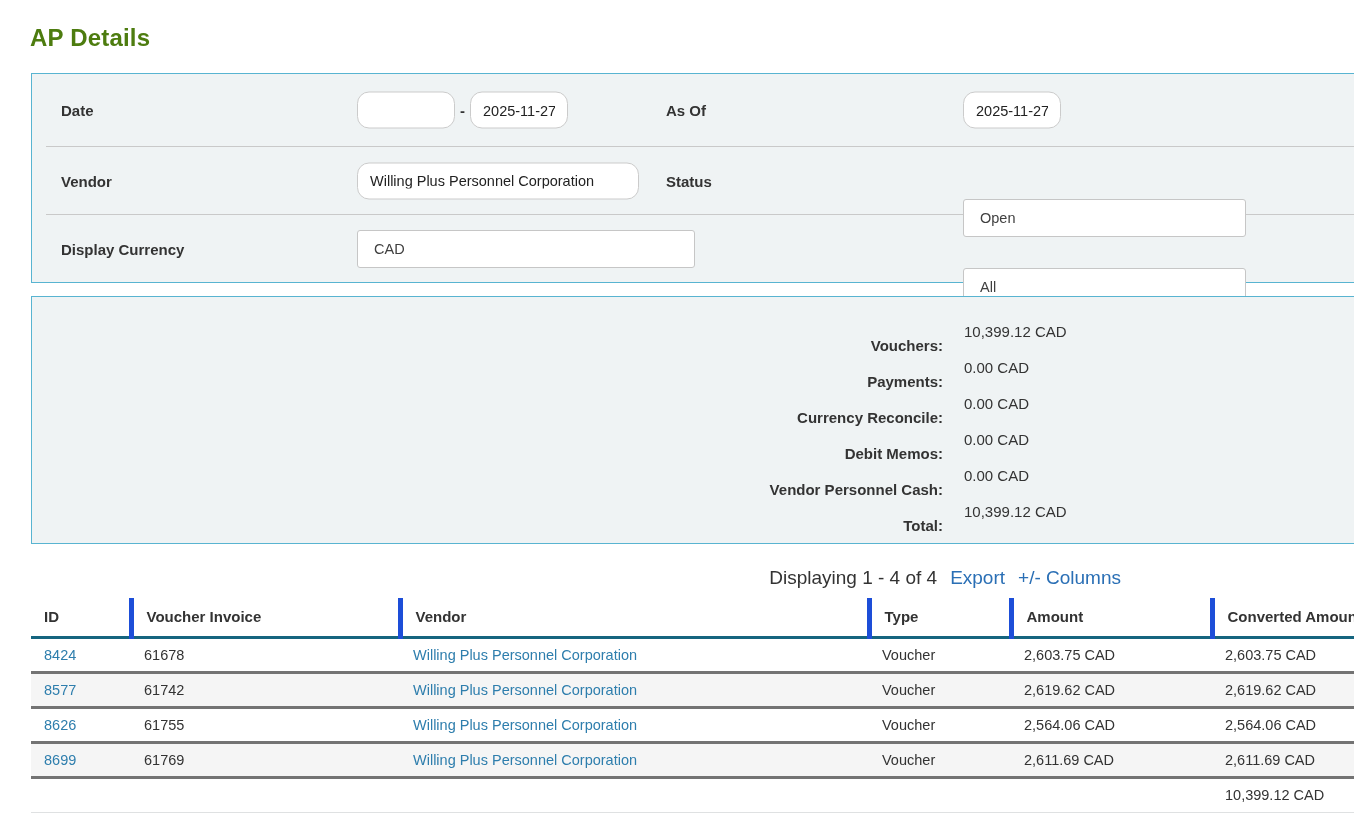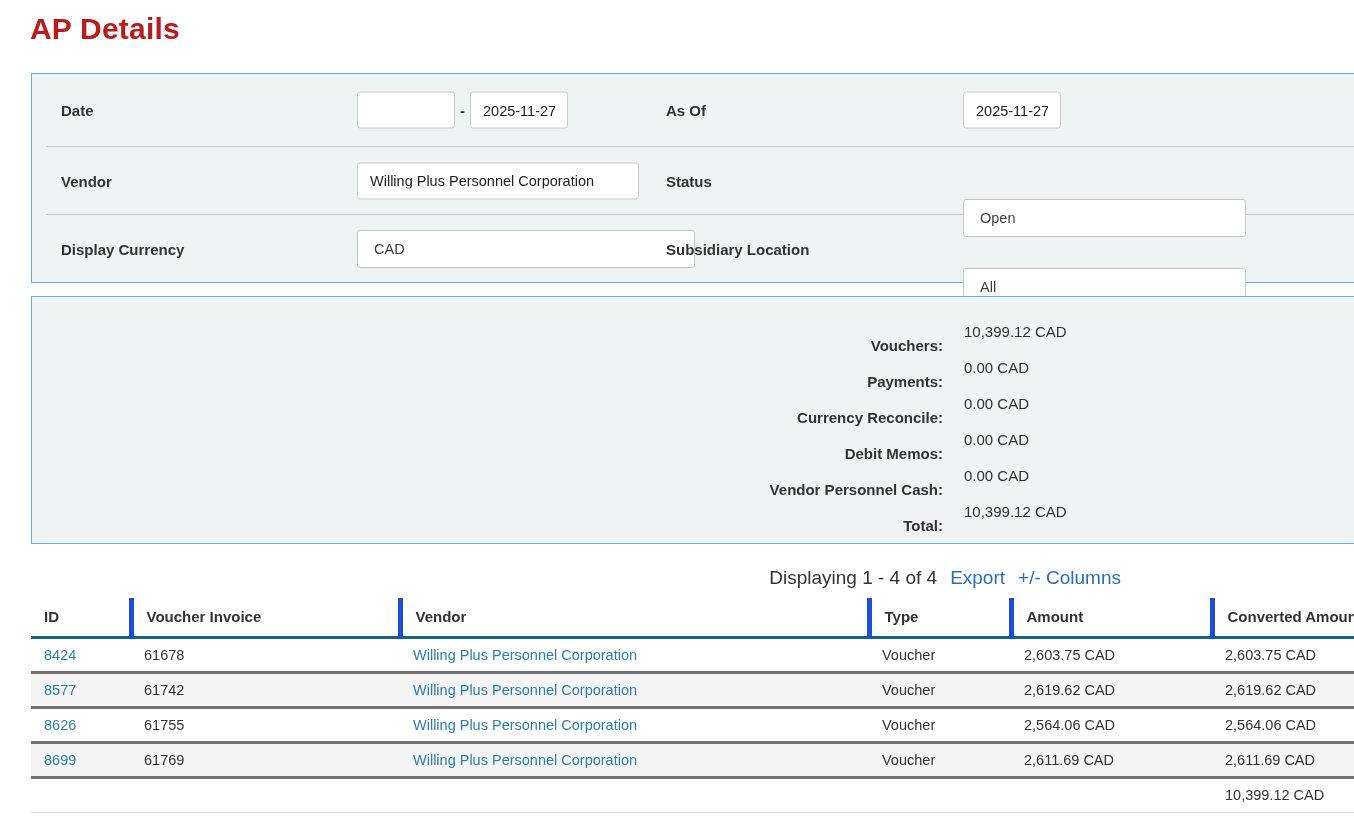--- a/index.html
+++ b/index.html
@@ -1,21 +1,21 @@
 <!DOCTYPE html>
 <html style="--accent-teal: #15657F; --panel-border: #58B4D1; --panel-bg: #EFF3F4; --link-blue: #2E7EAD; --action-link-blue: #2A6FB5;"><head>
 <meta charset="utf-8">
 <style>
   * { margin:0; padding:0; box-sizing:border-box; }
   html,body { width:1354px; height:817px; overflow:hidden; background:#fff;
     font-family:"Liberation Sans","DejaVu Sans",sans-serif; color:#333; }
   .page { position:relative; width:1354px; height:817px; }
 
-  .page-title { position:absolute; left:30px; top:12px; font-size:30px; font-weight:700;
-    color:#b91c1c; letter-spacing:.2px; }
+  .page-title { position:absolute; left:30px; top:24px; font-size:24px; font-weight:700;
+    color:#4d7c0f; letter-spacing:.2px; }
 
   
   .panel { position:absolute; left:31px; width:1379px;
     background:var(--panel-bg,#EFF3F4); border:1.5px solid var(--panel-border,#58B4D1); }
   .filter-panel { top:73px; height:210px; }
   .summary-panel { top:296px; height:248px; }
 
   .filter-row { position:relative; }
   .filter-row.r1 { height:72px; }
   .filter-row.r2, .filter-row.r3 { height:67px; }
@@ -23,21 +23,21 @@
 
   .f-label { position:absolute; top:50%; transform:translateY(-50%); width:280px;
     text-align:left; font-weight:700; font-size:15px; color:#333; }
   .l-left  { left:29px; }
   .l-right { left:634px; }
   .f-ctrl { position:absolute; top:50%; transform:translateY(-50%); }
   .c-left  { left:325px; }
   .c-right { left:931px; }
   .row-flex { display:flex; align-items:center; gap:5px; }
 
-  .txt { height:37px; border:1px solid #cbcbcb; border-radius:3px; background:#fff;
+  .txt { height:37px; border:1px solid #cbcbcb; border-radius:12px; background:#fff;
     font-family:inherit; font-size:14.5px; color:#222; padding:17px 12px; outline:none; }
   .date-input { width:98px; }
   .dash { font-size:15px; font-weight:600; color:#333; }
 
   .vendor-wrap { position:relative; }
   .vendor-input { width:282px; padding-right:38px; }
 
   .select-wrap { position:relative; }
   .sel { appearance:none; -webkit-appearance:none; -moz-appearance:none;
     height:38px; border:1px solid #c6c6c6; border-radius:3px; background:#fff;
@@ -112,21 +112,20 @@
     <div class="filter-divider"></div>
 
     <div class="filter-row r3">
       <div class="f-label l-left">Display Currency</div>
       <div class="f-ctrl c-left select-wrap w282">
         <select class="sel">
           <option>CAD</option>
         </select>
         
       </div>
-      <div class="f-label l-right">Subsidiary Location</div>
       <div class="f-ctrl c-right select-wrap w283">
         <select class="sel">
           <option>All</option>
         </select>
         
       </div>
     </div>
   </div>
 
   <div class="panel summary-panel">

